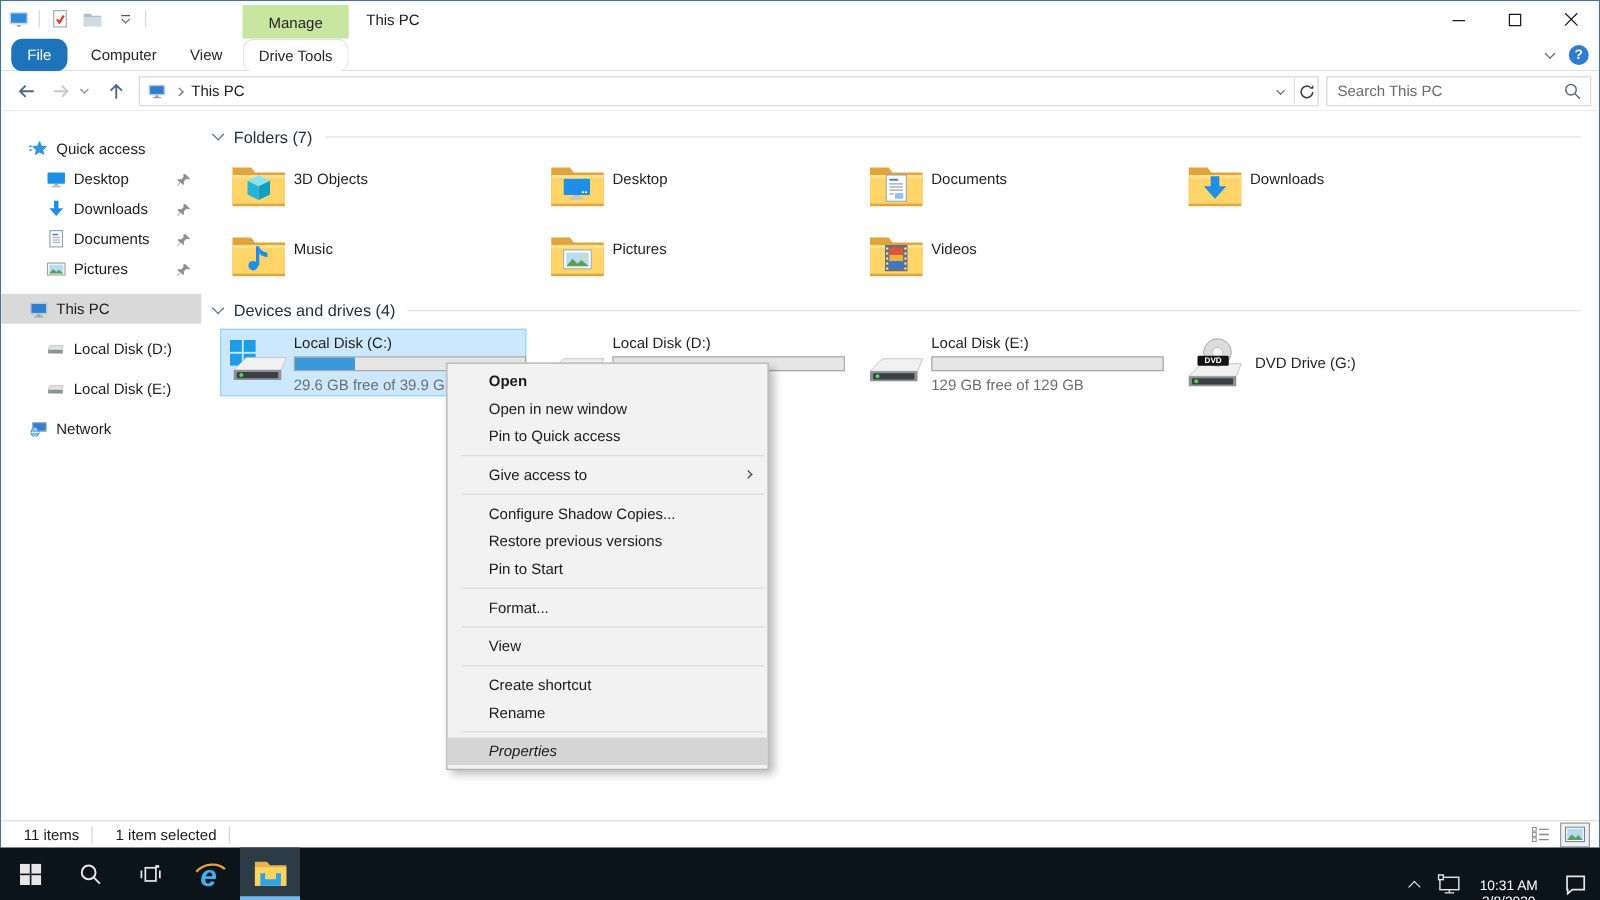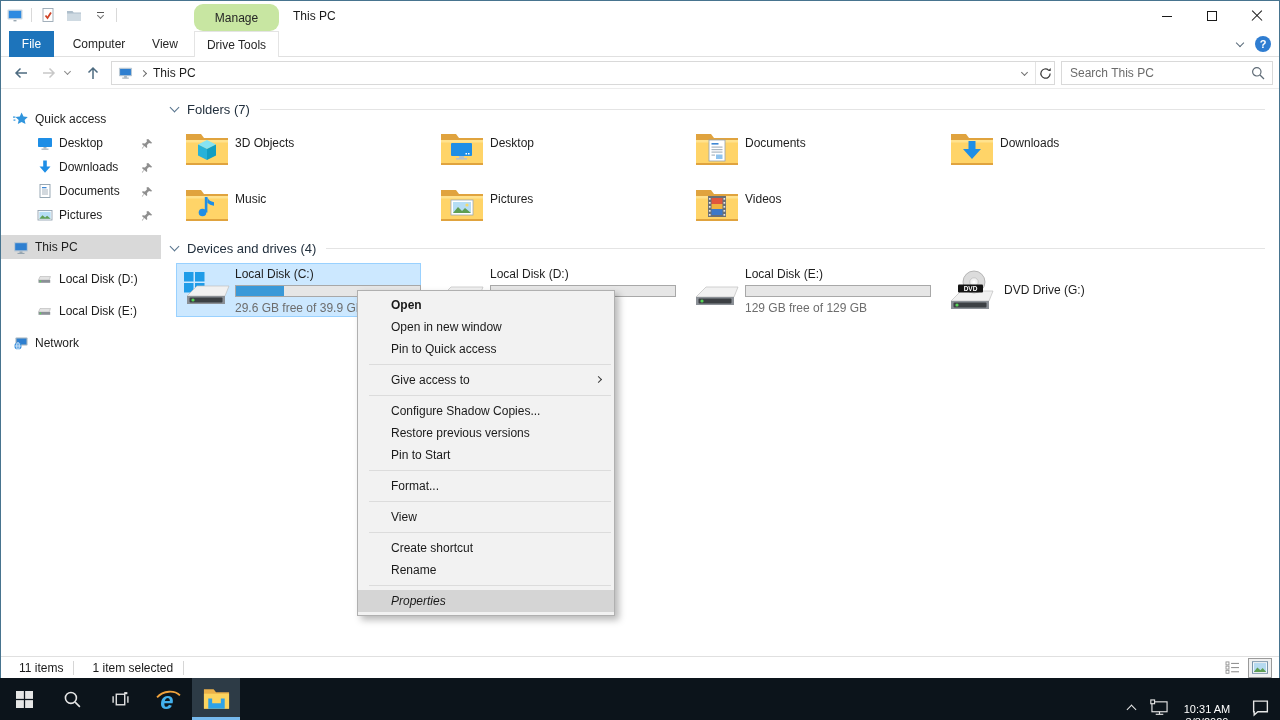--- a/index.html
+++ b/index.html
@@ -15,33 +15,33 @@
   .titlebar{position:relative;height:30px;background:#fff;}
   .qat{position:absolute;left:4px;top:4px;display:flex;align-items:center;gap:6px;}
   .qat .qat-btn{display:flex;align-items:center;justify-content:center;width:20px;height:20px;}
   .qat-sep{width:1px;height:14px;background:#d9d9d9;}
   .qat-drop{display:flex;flex-direction:column;align-items:center;gap:1px;}
   .qat-drop .bar{width:7px;height:1px;background:#555;}
   .chev{display:inline-block;width:6px;height:6px;border-right:1.4px solid #707070;border-bottom:1.4px solid #707070;transform:rotate(45deg);}
   .chev.small{width:5px;height:5px;}
   .chev.right{transform:rotate(-45deg);}
   .manage-chip{position:absolute;left:193px;top:3px;width:85px;height:27px;background:#c8e6a2;
-    display:flex;align-items:center;justify-content:center;color:#262626;border-radius:9px;}
+    display:flex;align-items:center;justify-content:center;color:#262626;}
   .win-title{position:absolute;left:292px;top:8px;color:#1a1a1a;}
   .win-controls{position:absolute;right:0;top:0;display:flex;}
   .wc-btn{width:45px;height:30px;display:flex;align-items:center;justify-content:center;}
   .min-glyph{width:10px;height:1px;background:#1a1a1a;}
   .max-glyph{width:10px;height:10px;border:1px solid #1a1a1a;}
   .close-glyph{position:relative;width:12px;height:12px;}
   .close-glyph:before,.close-glyph:after{content:"";position:absolute;left:-1px;top:5px;width:14px;height:1.3px;background:#1a1a1a;}
   .close-glyph:before{transform:rotate(45deg);} .close-glyph:after{transform:rotate(-45deg);}
 
   
   .tabrow{position:relative;height:26px;background:#fff;border-bottom:1px solid #e0e0e0;}
-  .rtab{position:absolute;top:0;height:26px;display:flex;align-items:center;justify-content:center;color:#262626;}
+  .rtab{position:absolute;top:0;height:26px;display:flex;align-items:center;justify-content:center;color:#262626;border-radius:9px;}
   .rtab.file{left:8px;width:45px;background:#1d74bb;color:#fff;}
   .rtab.computer{left:64px;width:68px;}
   .rtab.view{left:138px;width:52px;}
   .rtab.drivetools{left:193px;width:85px;background:#fff;border:1px solid #e4e4e4;border-bottom:none;}
   .ribbon-right{position:absolute;right:8px;top:0;height:26px;display:flex;align-items:center;gap:12px;}
   .help-circle{width:16px;height:16px;border-radius:50%;background:#2f7dd1;color:#fff;font-size:11px;font-weight:bold;
     display:flex;align-items:center;justify-content:center;}
 
   
   .navbar{position:relative;height:32px;background:#fff;border-bottom:1px solid #ececec;}
@@ -57,21 +57,21 @@
   .searchbox input{position:absolute;left:0;top:0;width:182px;height:22px;border:none;outline:none;
     font-family:Liberation Sans, sans-serif;font-size:12px;padding-left:8px;color:#1c1c1c;background:transparent;}
   .searchbox input::placeholder{color:#6b6b6b;opacity:1;}
   .search-mag{position:absolute;right:7px;top:4px;}
 
   
   .main{position:absolute;left:0;top:88px;right:0;bottom:22px;background:#fff;overflow:hidden;}
   .sidebar{position:absolute;left:0;top:0;width:160px;bottom:0;padding-top:18px;}
   .side-row{display:flex;align-items:center;height:24px;}
   .side-row .sico{width:16px;height:16px;margin-right:6px;display:flex;flex:none;}
-  .lvl0{padding-left:12px;} .lvl1{padding-left:36px;}
+  .lvl0{padding-left:22px;} .lvl1{padding-left:36px;}
   .mt8{margin-top:8px;}
   .side-row.sel{background:#d9d9d9;}
   .pin{margin-left:auto;margin-right:8px;display:flex;}
 
   .content{position:absolute;left:160px;top:0;right:0;bottom:0;}
   .grp-head{position:absolute;left:0;right:0;height:16px;display:flex;align-items:center;}
   .grp-head .gchev{margin-left:10px;width:7px;height:7px;border-right:1.6px solid #56738c;border-bottom:1.6px solid #56738c;transform:rotate(45deg);margin-top:-3px;}
   .grp-head .glabel{margin-left:9px;font-size:13px;color:#22303e;}
   .grp-head .grule{flex:1;height:1px;background:#e4e4e4;margin-left:10px;margin-right:14px;}
 

